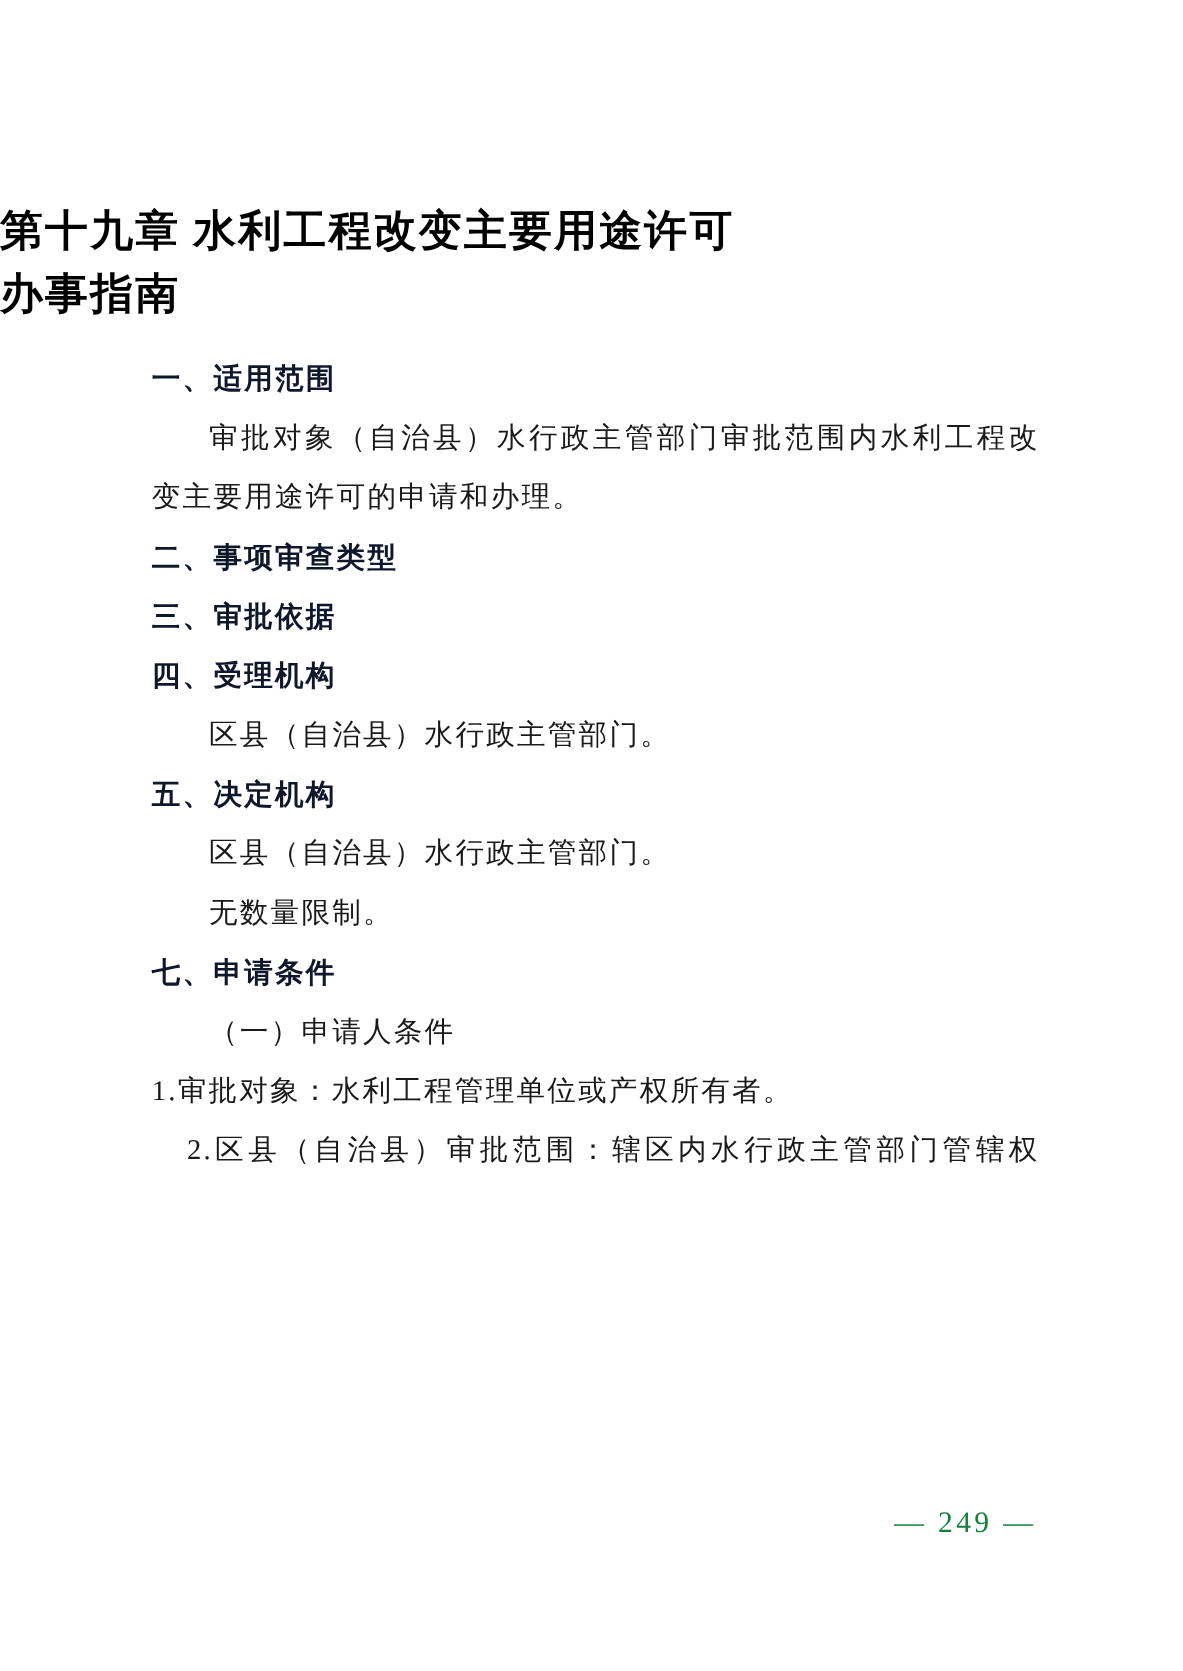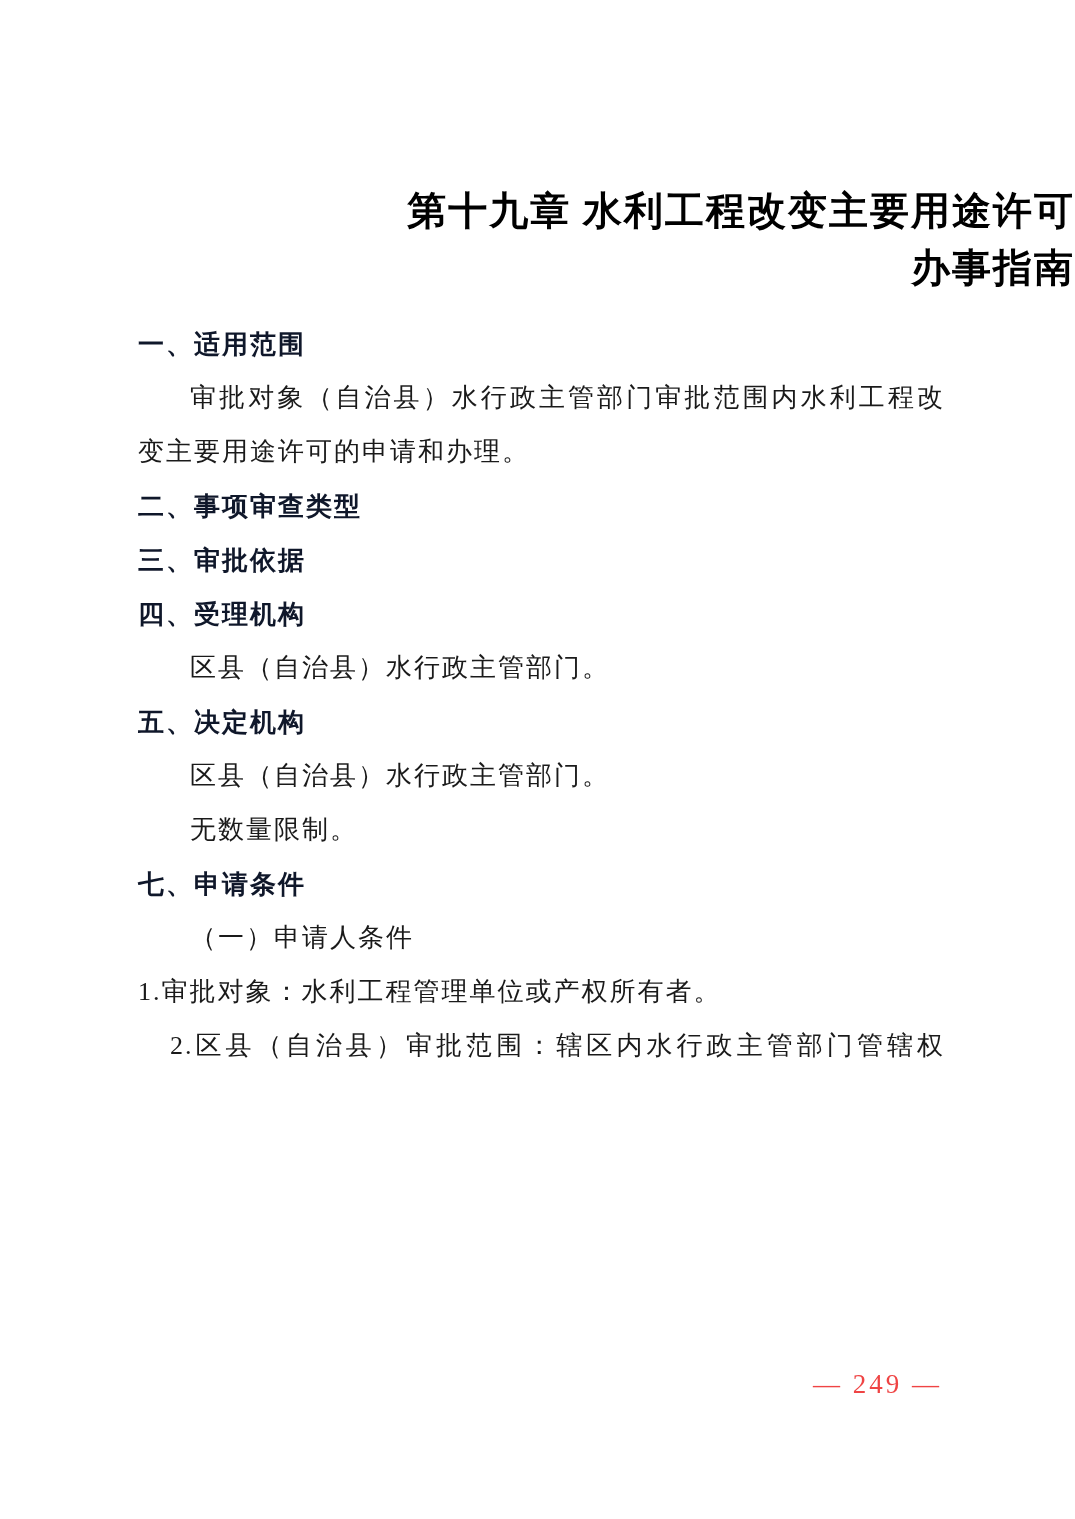--- a/index.html
+++ b/index.html
@@ -10,21 +10,21 @@
     background: #ffffff;
     color: #111111;
     font-family: "Liberation Serif", serif;
     overflow: hidden;
   }
   .title {
     position: absolute;
     top: 182px;
     left: 0;
     width: 100%;
-    text-align: right;
+    text-align: left;
     font-family: "Liberation Serif", serif;
     font-weight: 900;
     font-size: 39px;
     line-height: 57px;
     letter-spacing: 2px;
     color: #000000;
   }
   .content {
     position: absolute;
     top: 317px;
@@ -50,21 +50,21 @@
   }
   .indent { text-indent: 2em; }
   .justify-last { text-align-last: justify; margin-left: 32px; }
   .pagenum {
     position: absolute;
     top: 1366px;
     right: 133px;
     font-size: 27px;
     line-height: 36px;
     letter-spacing: 3px;
-    color: #ef4444;
+    color: #15803d;
     font-family: "Liberation Serif", serif;
   }
 </style>
 </head>
 <body>
 
 <main class="page">
 
   <header class="title">
     <div>第十九章 水利工程改变主要用途许可</div>

